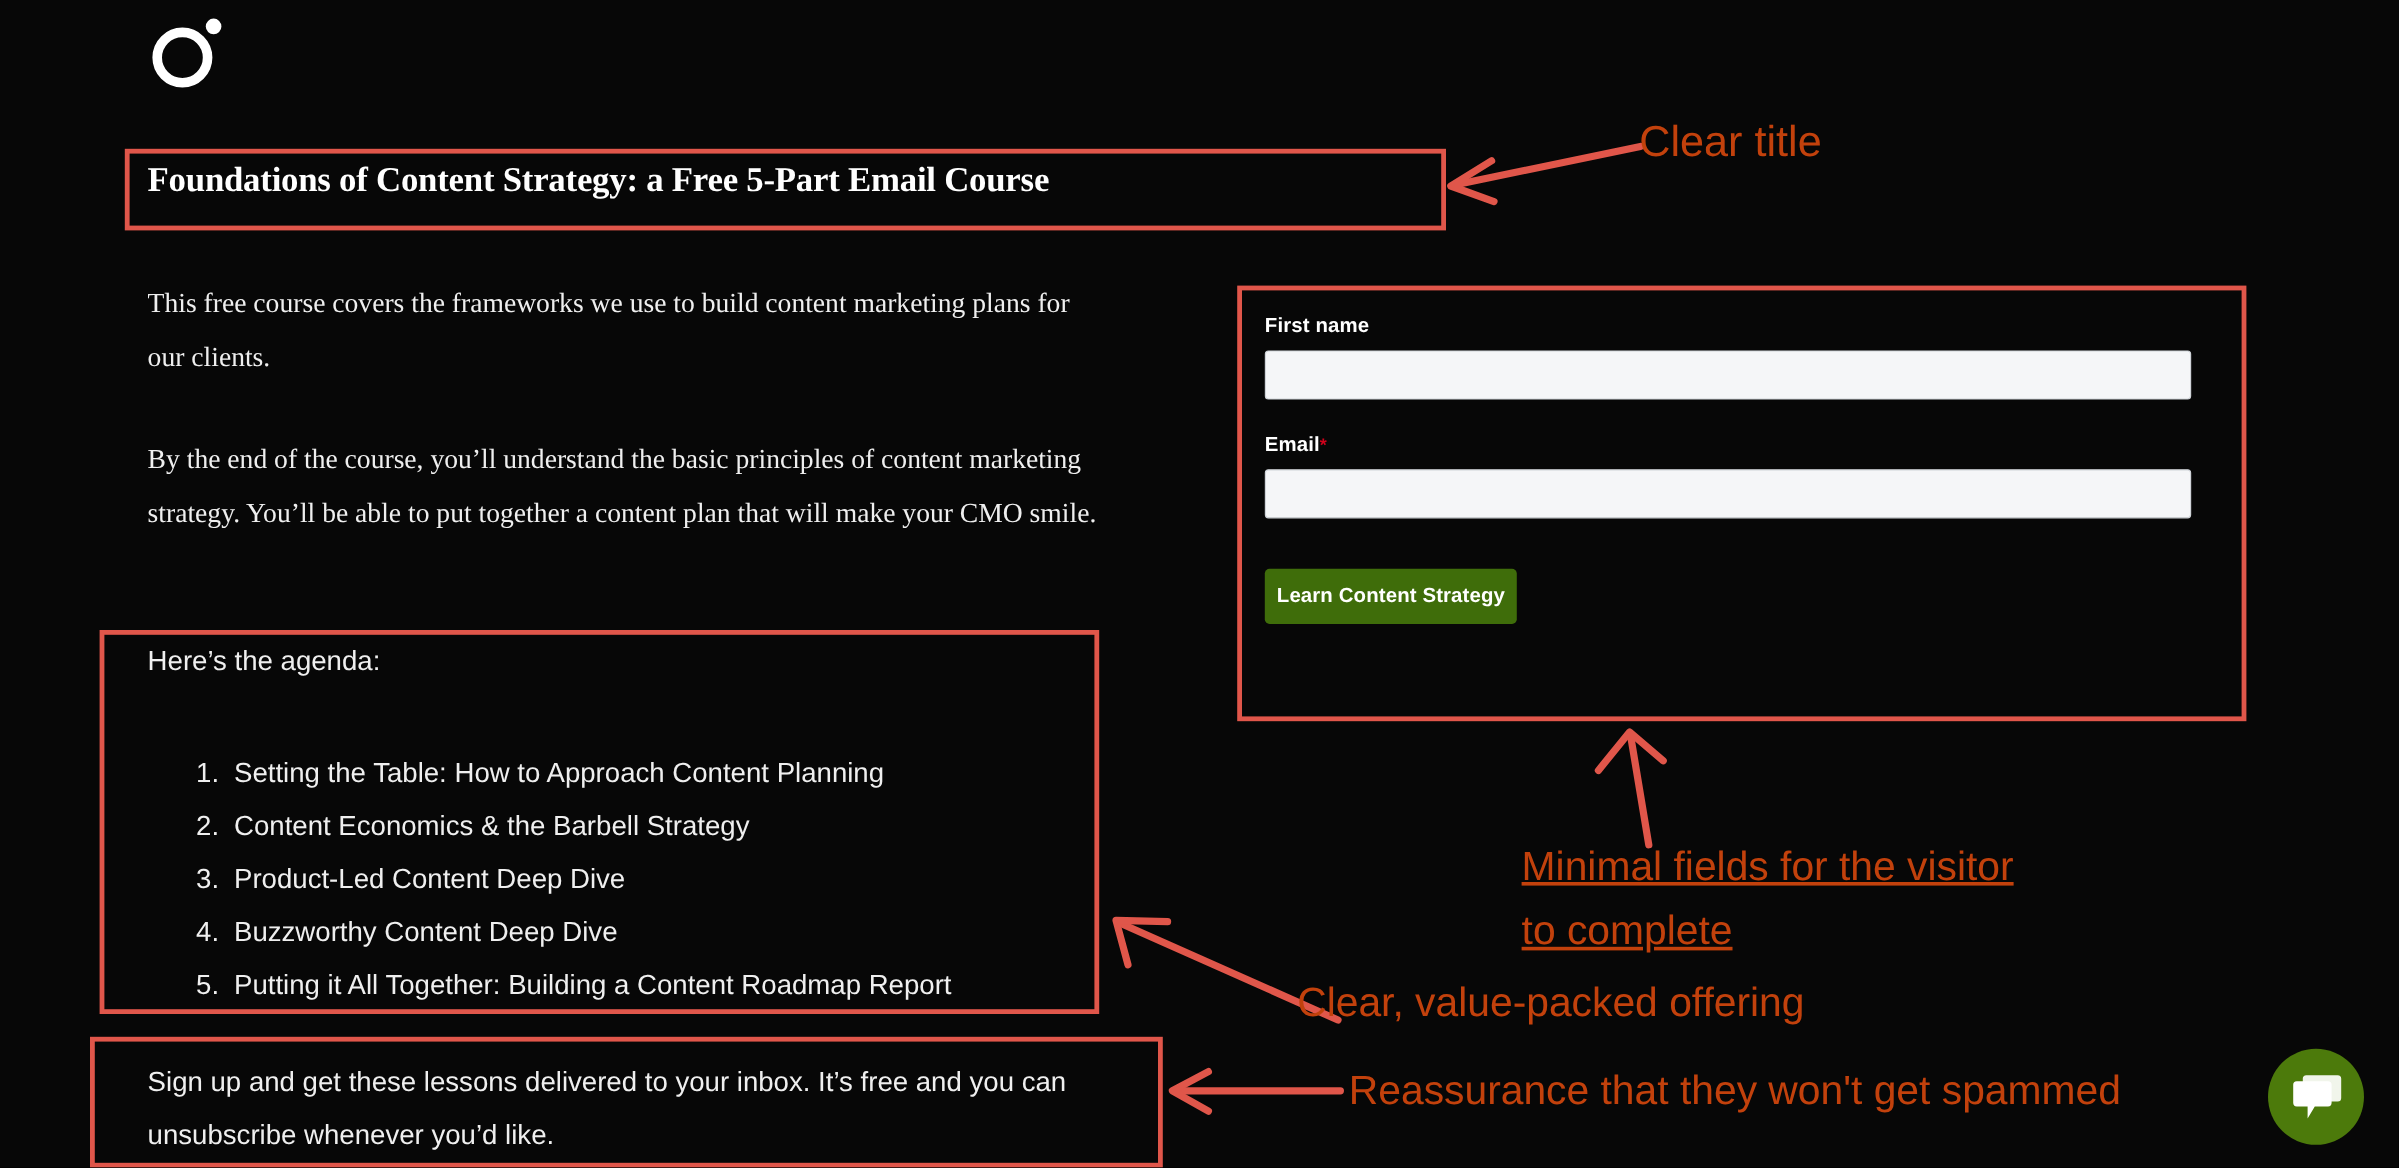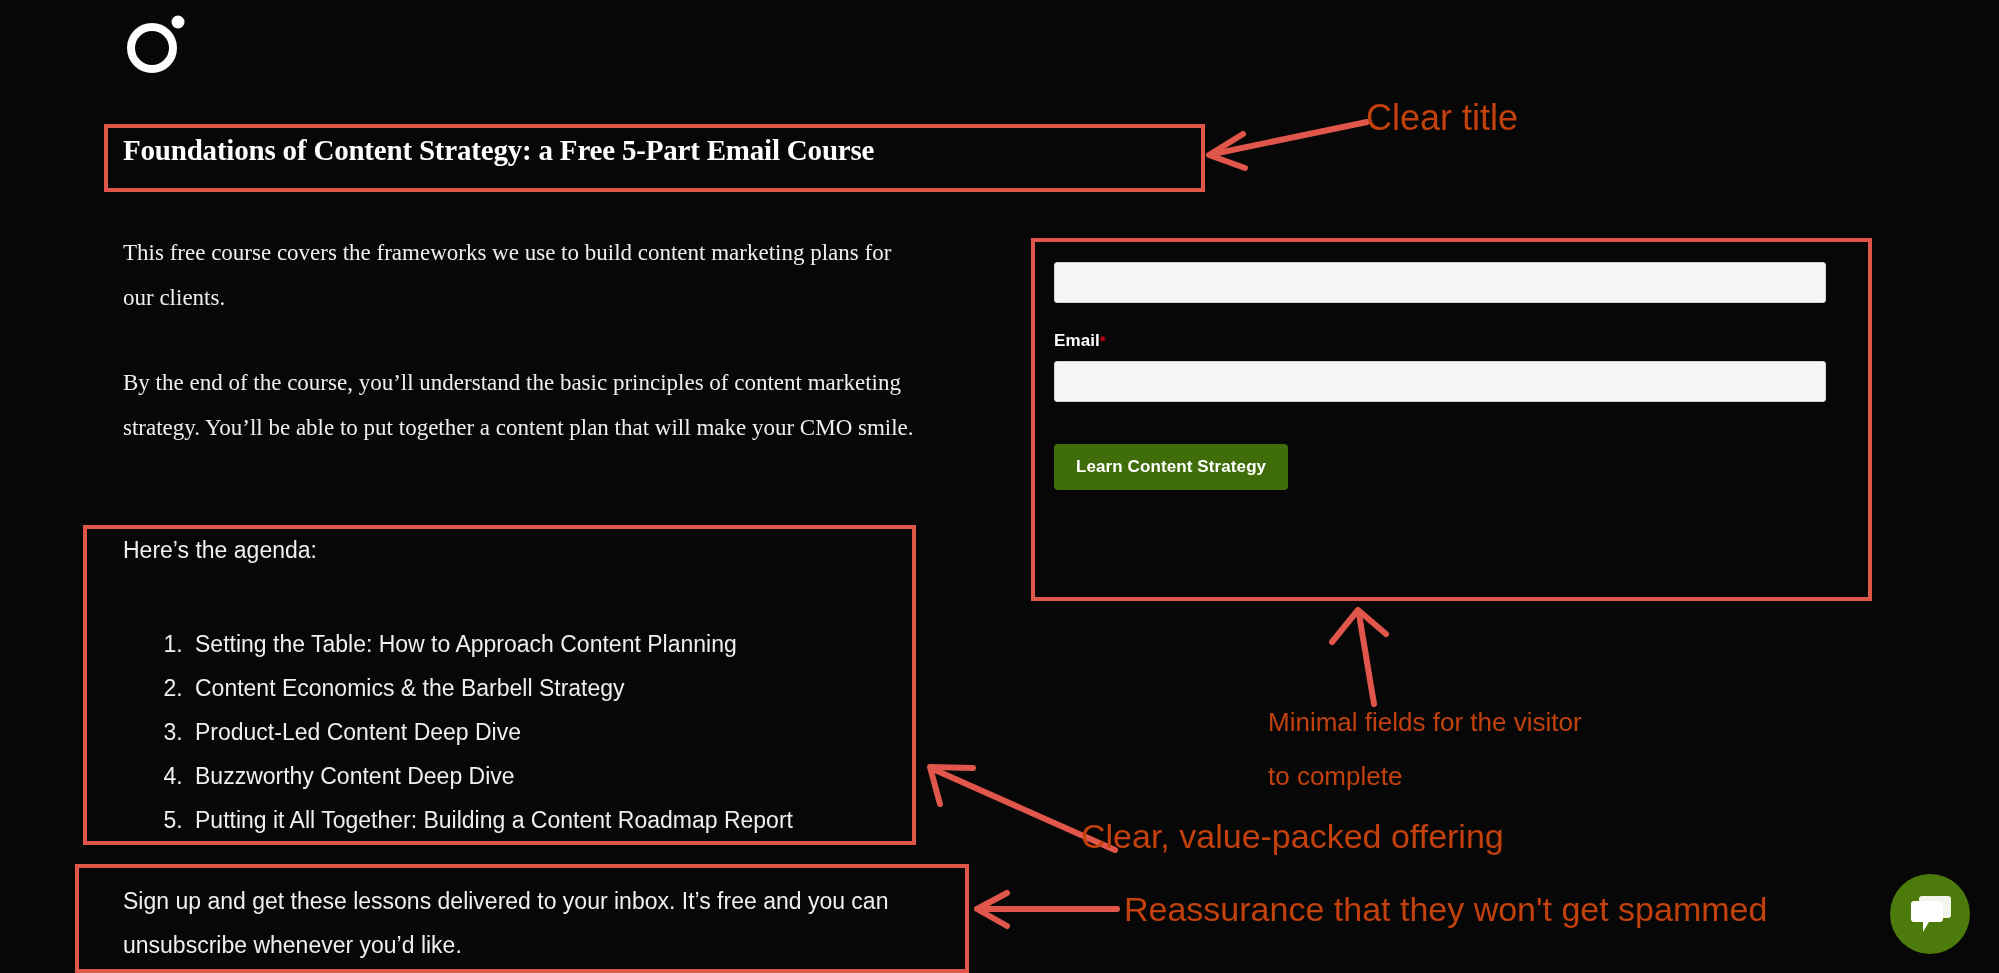--- a/index.html
+++ b/index.html
@@ -149,37 +149,37 @@
   .btn-gap { height: 42px; }
   #submit-btn {
     display: inline-block;
     background: #3f6d0a;
     color: #ffffff;
     border: none;
     border-radius: 4px;
     font-family: "Liberation Sans", sans-serif;
     font-size: 17px;
     font-weight: 700;
-    padding: 0 22px;
+    padding: 0 10px;
     height: 46px;
     line-height: 46px;
     cursor: pointer;
     letter-spacing: 0.1px;
   }
 
   
   .anno-label {
     position: absolute;
     color: #c2410c;
     font-family: "Liberation Sans", sans-serif;
     font-weight: 400;
     white-space: pre;
   }
   #lbl-title    { left: 1366px; top: 97px;  font-size: 36px; }
-  #lbl-minimal  { left: 1268px; top: 695px; font-size: 26px; line-height: 54px; }
+  #lbl-minimal  { left: 1268px; top: 695px; font-size: 34px; line-height: 54px; text-decoration: underline; }
   #lbl-offering { left: 1081px; top: 817px; font-size: 34px; }
   #lbl-spam     { left: 1124px; top: 890px; font-size: 34px; }
 
   
   .arrow-svg {
     position: absolute;
     pointer-events: none;
   }
 
   
@@ -224,20 +224,23 @@
     <li>Setting the Table: How to Approach Content Planning</li>
     <li>Content Economics &amp; the Barbell Strategy</li>
     <li>Product-Led Content Deep Dive</li>
     <li>Buzzworthy Content Deep Dive</li>
     <li>Putting it All Together: Building a Content Roadmap Report</li>
   </ol>
 
   <div id="reassure">Sign up and get these lessons delivered to your inbox. It’s free and you can unsubscribe whenever you’d like.</div>
 
   <div id="form">
+    <label class="field-label">
+      <span>First name</span>
+    </label>
     <input class="text-input" type="text" placeholder="" style="">
     <div class="field-gap"></div>
 
     <label class="field-label">
       <span>Email</span><span class="req-star">*</span>
     </label>
     <input class="text-input" type="text" placeholder="" style="">
     <div class="btn-gap"></div>
 
     <button id="submit-btn">Learn Content Strategy</button>

